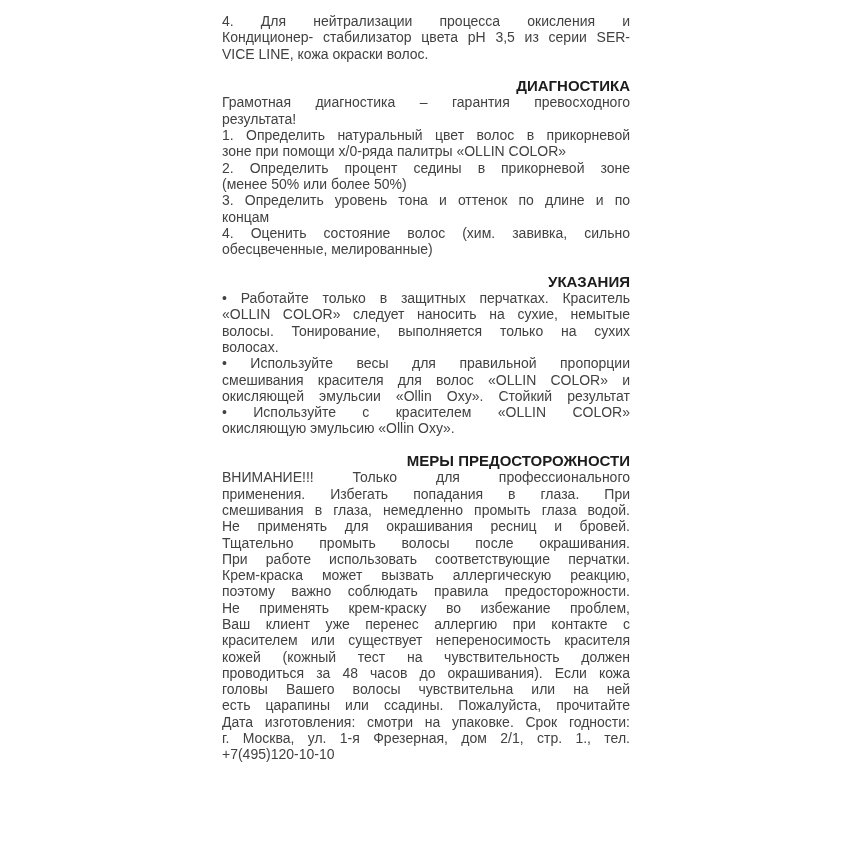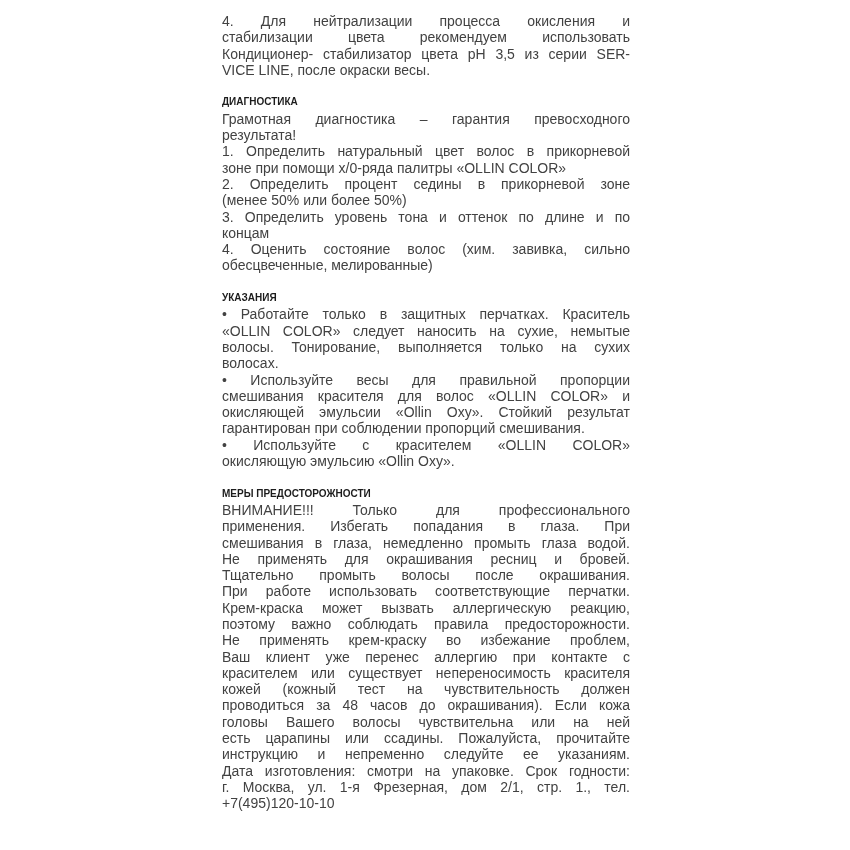--- a/index.html
+++ b/index.html
@@ -26,23 +26,23 @@
     top: 13px;
     width: 408px;
     color: var(--body-color);
     font-size: 14px;
     line-height: var(--lh);
   }
   .section + .section { margin-top: var(--lh); }
   .heading {
     height: var(--lh);
     line-height: var(--lh);
-    text-align: left;
+    text-align: right;
     font-weight: 700;
-    font-size: 10px;
+    font-size: 15px;
     color: var(--heading-color);
     white-space: nowrap;
   }
   .line {
     height: var(--lh);
     text-align: justify;
     text-align-last: justify;
     text-justify: inter-word;
   }
   .line.last {
@@ -50,23 +50,22 @@
   }
 </style>
 </head>
 <body>
 
 <div class="page">
   <div class="doc" id="doc">
       <section class="section">
         <div class="paragraph">
           <div class="line">4. Для нейтрализации процесса окисления и</div>
-          <div class="line">стабилизации цвета рекомендуем использовать</div>
           <div class="line">Кондиционер- стабилизатор цвета pH 3,5 из серии SER-</div>
-          <div class="line last">VICE LINE, после окраски весы.</div>
+          <div class="line last">VICE LINE, кожа окраски волос.</div>
         </div>
       </section>
       <section class="section">
         <div class="heading">ДИАГНОСТИКА</div>
         <div class="paragraph">
           <div class="line">Грамотная диагностика – гарантия превосходного</div>
           <div class="line last">результата!</div>
         </div>
         <div class="paragraph">
           <div class="line">1. Определить натуральный цвет волос в прикорневой</div>
@@ -90,21 +89,20 @@
         <div class="paragraph">
           <div class="line">• Работайте только в защитных перчатках. Краситель</div>
           <div class="line">«OLLIN COLOR» следует наносить на сухие, немытые</div>
           <div class="line">волосы. Тонирование, выполняется только на сухих</div>
           <div class="line last">волосах.</div>
         </div>
         <div class="paragraph">
           <div class="line">• Используйте весы для правильной пропорции</div>
           <div class="line">смешивания красителя для волос «OLLIN COLOR» и</div>
           <div class="line">окисляющей эмульсии «Ollin Oxy». Стойкий результат</div>
-          <div class="line last">гарантирован при соблюдении пропорций смешивания.</div>
         </div>
         <div class="paragraph">
           <div class="line">• Используйте с красителем «OLLIN COLOR»</div>
           <div class="line last">окисляющую эмульсию «Ollin Oxy».</div>
         </div>
       </section>
       <section class="section">
         <div class="heading">МЕРЫ ПРЕДОСТОРОЖНОСТИ</div>
         <div class="paragraph">
           <div class="line">ВНИМАНИЕ!!! Только для профессионального</div>
@@ -115,20 +113,19 @@
           <div class="line">При работе использовать соответствующие перчатки.</div>
           <div class="line">Крем-краска может вызвать аллергическую реакцию,</div>
           <div class="line">поэтому важно соблюдать правила предосторожности.</div>
           <div class="line">Не применять крем-краску во избежание проблем,</div>
           <div class="line">Ваш клиент уже перенес аллергию при контакте с</div>
           <div class="line">красителем или существует непереносимость красителя</div>
           <div class="line">кожей (кожный тест на чувствительность должен</div>
           <div class="line">проводиться за 48 часов до окрашивания). Если кожа</div>
           <div class="line">головы Вашего волосы чувствительна или на ней</div>
           <div class="line">есть царапины или ссадины. Пожалуйста, прочитайте</div>
-          <div class="line">инструкцию и непременно следуйте ее указаниям.</div>
           <div class="line">Дата изготовления: смотри на упаковке. Срок годности:</div>
           <div class="line">г. Москва, ул. 1-я Фрезерная, дом 2/1, стр. 1., тел.</div>
           <div class="line last">+7(495)120-10-10</div>
         </div>
       </section>
     </div>
 </div>
 
 </body></html>

